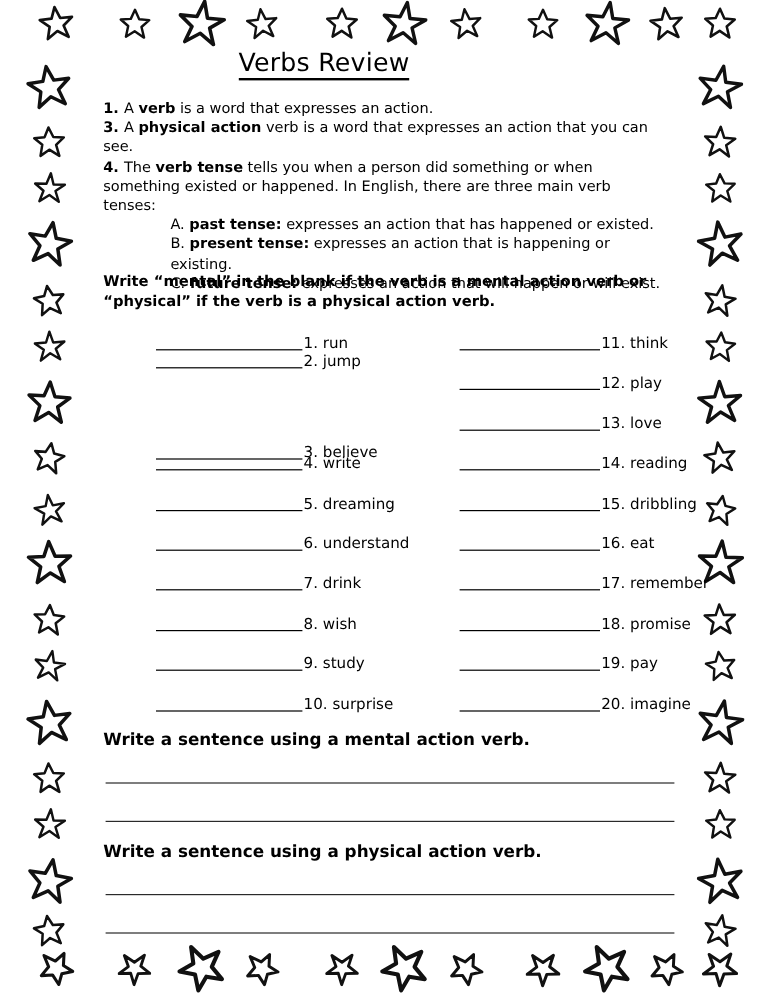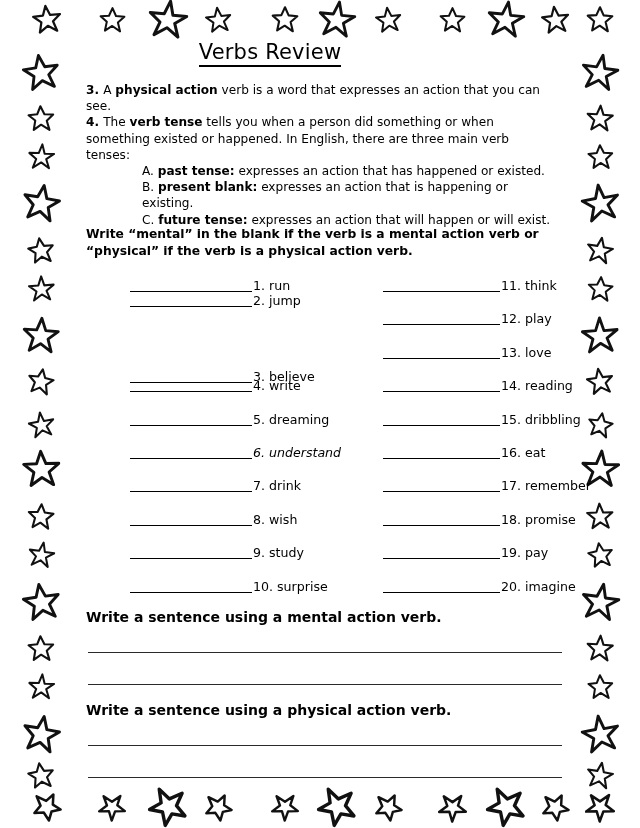--- a/index.html
+++ b/index.html
@@ -410,24 +410,25 @@
     </div>
   </div>
 
 <div id="sheet">
 
   <div class="title">
     <span>Verbs Review</span>
   </div>
 
   <div class="rules" id="rules-block">
+      <div class="ln"><span>1. </span><span class="light">A </span><b>verb</b><span class="light"> is a word that expresses an action.</span></div>
       <div class="ln"><span>3. </span><span class="light">A </span><b>physical action</b><span class="light"> verb is a word that expresses an action that you can see.</span></div>
       <div class="ln"><span>4. </span><span class="light">The </span><b>verb tense</b><span class="light"> tells you when a person did something or when something existed or happened. In English, there are three main verb tenses:</span></div>
       <div class="ln sub"><span class="light">A. </span><b>past tense:</b><span class="light"> expresses an action that has happened or existed.</span></div>
-      <div class="ln sub"><span class="light">B. </span><b>present blank:</b><span class="light"> expresses an action that is happening or existing.</span></div>
+      <div class="ln sub"><span class="light">B. </span><b>present tense:</b><span class="light"> expresses an action that is happening or existing.</span></div>
       <div class="ln sub"><span class="light">C. </span><b>future tense:</b><span class="light"> expresses an action that will happen or will exist.</span></div>
     </div>
 
   <div class="instruction">Write “mental”  in the blank if the verb is a mental action verb or “physical” if the verb is a physical action verb.</div>
 
   <div id="verbcols">
       <div class="vrow left" style="top: 0px;">
         <span class="blank"></span>
         <span class="vlabel">1. run</span>
       </div>
@@ -440,21 +441,21 @@
         <span class="vlabel">3. believe</span>
       </div>
       <div class="vrow left" style="top: 100.2px;">
         <span class="blank"></span>
         <span class="vlabel">4. write</span>
       </div>
       <div class="vrow left" style="top: 133.6px;">
         <span class="blank"></span>
         <span class="vlabel">5. dreaming</span>
       </div>
-      <div class="vrow left" style="top: 167px; font-style: italic;">
+      <div class="vrow left" style="top: 167px;">
         <span class="blank"></span>
         <span class="vlabel">6. understand</span>
       </div>
       <div class="vrow left" style="top: 200.4px;">
         <span class="blank"></span>
         <span class="vlabel">7. drink</span>
       </div>
       <div class="vrow left" style="top: 233.8px;">
         <span class="blank"></span>
         <span class="vlabel">8. wish</span>

